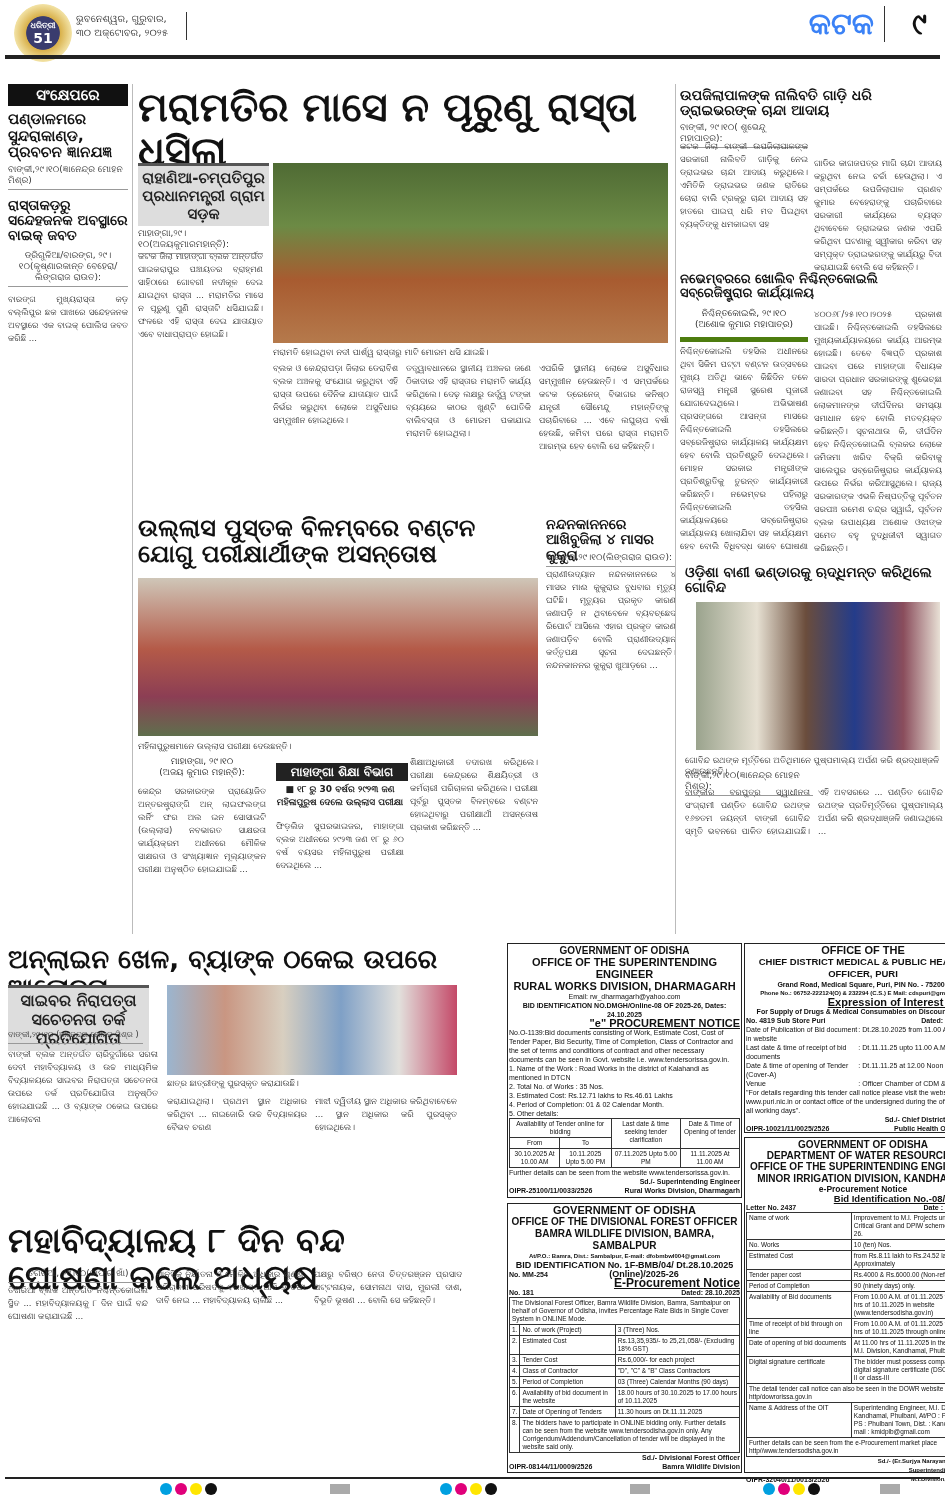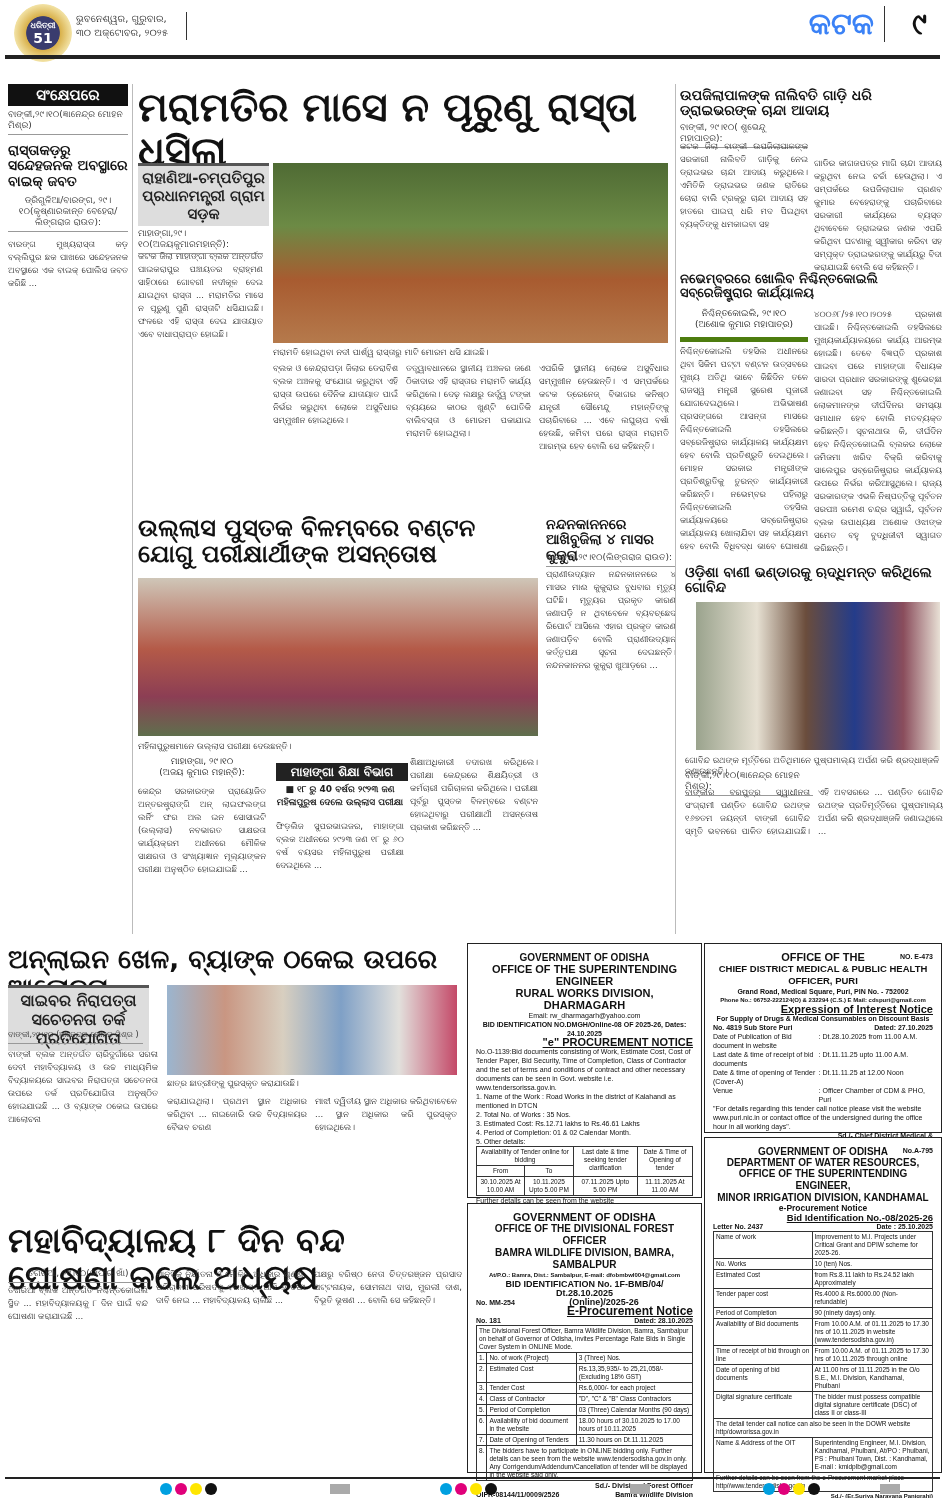--- a/index.html
+++ b/index.html
@@ -13,21 +13,21 @@
   .city{right:60px;top:6px;font-size:30px;font-weight:bold;color:#3b82f6;border-right:1px solid #333;padding-right:10px;}
   .pageno{right:18px;top:6px;font-size:30px;font-weight:bold;color:#111;}
   .headline{font-weight:bold;color:#111;line-height:1.1;}
   .body-text{font-size:8.5px;line-height:13px;color:#333;text-align:justify;}
   .byline{font-size:9px;color:#333;border-bottom:1px solid #999;padding-bottom:3px;}
   .photo{background:#6b7a4a;}
   .caption{font-size:8.5px;color:#333;}
   .summary-badge{background:#111;color:#fff;font-weight:bold;font-size:15px;text-align:center;padding:2px 0;}
   .sub-banner{background:#ddd;border-top:3px solid #555;text-align:center;font-weight:bold;font-size:15px;padding:3px;}
   .dark-banner{background:#222;color:#fff;font-weight:bold;font-size:12px;text-align:center;padding:2px;}
-  .ad{border:1.5px solid #222;background:#fff;font-family:"Liberation Sans",sans-serif;color:#111;padding:8px;box-sizing:border-box;font-size:7px;line-height:9px;}
+  .ad{border:1.5px solid #222;background:#fff;font-family:"Liberation Sans",sans-serif;color:#111;padding:1px;box-sizing:border-box;font-size:7px;line-height:9px;margin-left:40px;}
   .ad .h1{font-weight:bold;text-align:center;font-size:10px;line-height:11px;}
   .ad .h2{font-weight:bold;text-align:center;font-size:11px;line-height:12px;}
   .ad .h3{font-weight:bold;text-align:right;font-size:11px;text-decoration:underline;}
   .ad table{border-collapse:collapse;width:100%;font-size:6.5px;line-height:8px;}
   .ad td{border:1px solid #333;padding:1px 2px;vertical-align:top;}
   .ad .right{text-align:right;}
   .reg-marks{display:flex;gap:3px;}
   .dot{width:12px;height:12px;border-radius:50%;}
   .gray-box{width:20px;height:10px;background:#aaa;}
   .bottom-rule{left:5px;right:5px;top:1477px;height:2px;background:#222;}
@@ -43,20 +43,21 @@
 <div class="abs dateline">
   <div>ଭୁବନେଶ୍ୱର, ଗୁରୁବାର,</div>
   <div>୩୦ ଅକ୍ଟୋବର, ୨୦୨୫</div>
 </div>
 <div class="abs city">କଟକ</div>
 <div class="abs pageno">୯</div>
 <div class="abs masthead-rule"></div>
 
 <div class="abs" style="left:8px;top:84px;width:120px;">
   <div class="summary-badge">ସଂକ୍ଷେପରେ</div>
+  <div class="headline" style="font-size:15px;margin-top:5px;">ପଣ୍ଡାଳମରେ ସୁନ୍ଦରାକାଣ୍ଡ, ପ୍ରବଚନ ଜ୍ଞାନଯଜ୍ଞ</div>
   <div class="byline" style="margin-top:3px;">ବାଙ୍କୀ,୨୯।୧୦(ଜ୍ଞାନେନ୍ଦ୍ର ମୋହନ ମିଶ୍ର)</div>
   <div class="headline" style="font-size:14px;margin-top:8px;">ରାସ୍ତାକଡ଼ରୁ ସନ୍ଦେହଜନକ ଅବସ୍ଥାରେ ବାଇକ୍ ଜବତ</div>
   <div class="byline" style="text-align:center;margin-top:6px;">ଡ୍ରିଗୁଳିଆ/ବାରଙ୍ଗ, ୨୯।୧୦(କୃଷ୍ଣାରକାନ୍ତ ବେହେରା/ଲିଙ୍ଗରାଜ ରାଉତ):</div>
   <div class="body-text" style="margin-top:6px;height:230px;overflow:hidden;">ବାରଙ୍ଗ ମୁଖ୍ୟରାସ୍ତା କଡ଼ ବଲ୍ଲିପୁର ଛକ ପାଖରେ ସନ୍ଦେହଜନକ ଅବସ୍ଥାରେ ଏକ ବାଇକ୍ ପୋଲିସ ଜବତ କରିଛି ...</div>
 </div>
 
 <div class="abs headline" style="left:138px;top:85px;width:530px;font-size:40px;">ମରାମତିର ମାସେ ନ ପୂରୁଣୁ ରାସ୍ତା ଧସିଲା</div>
 <div class="abs sub-banner" style="left:138px;top:163px;width:125px;">ରାହାଣିଆ-ଚମ୍ପତିପୁର ପ୍ରଧାନମନ୍ତ୍ରୀ ଗ୍ରାମ ସଡ଼କ</div>
 <div class="abs byline" style="left:138px;top:228px;width:125px;">ମାହାଙ୍ଗା,୨୯।୧୦(ଅଜୟକୁମାରମହାନ୍ତି):</div>
 <div class="abs body-text" style="left:138px;top:250px;width:125px;height:255px;overflow:hidden;">କଟକ ଜିଲା ମାହାଙ୍ଗା ବ୍ଲକ ଅନ୍ତର୍ଗତ ପାଇକରାପୁର ପଞ୍ଚାୟତର ବ୍ରାହ୍ମଣ ସାହିଠାରେ ଗୋବରୀ ନଦୀକୂଳ ଦେଇ ଯାଇଥିବା ରାସ୍ତା ... ମରାମତିର ମାସେ ନ ପୂରୁଣୁ ପୁଣି ରାସ୍ତାଟି ଧସିଯାଇଛି। ଫଳରେ ଏହି ରାସ୍ତା ଦେଇ ଯାତାୟାତ ଏବେ ବାଧାପ୍ରାପ୍ତ ହୋଇଛି।</div>
@@ -81,21 +82,21 @@
 
 <div class="abs headline" style="left:138px;top:515px;width:400px;font-size:24px;">ଉଲ୍ଲାସ ପୁସ୍ତକ ବିଳମ୍ବରେ ବଣ୍ଟନ ଯୋଗୁ ପରୀକ୍ଷାର୍ଥୀଙ୍କ ଅସନ୍ତୋଷ</div>
 <div class="abs photo" style="left:138px;top:578px;width:400px;height:158px;background:linear-gradient(180deg,#cfc6b8 0%,#b45a48 45%,#8c3e54 75%,#5f6f4d 100%);"></div>
 <div class="abs caption" style="left:138px;top:741px;width:320px;">ମହିଳାପୁରୁଷମାନେ ଉଲ୍ଲାସ ପରୀକ୍ଷା ଦେଉଛନ୍ତି।</div>
 <div class="abs" style="left:138px;top:756px;width:128px;text-align:center;font-size:9px;">
   <div>ମାହାଙ୍ଗା, ୨୯।୧୦</div>
   <div>(ଅଜୟ କୁମାର ମହାନ୍ତି):</div>
 </div>
 <div class="abs body-text" style="left:138px;top:785px;width:128px;height:150px;overflow:hidden;">କେନ୍ଦ୍ର ସରକାରଙ୍କ ପ୍ରାୟୋଜିତ ଅନ୍ତରଷ୍ଟ୍ରାଙ୍ଗି ଅନ୍ ଲାଇଫଲଙ୍ଗ ଲର୍ନିଂ ଫର ଅଲ ଇନ ସୋସାଇଟି (ଉଲ୍ଲାସ) ନବଭାରତ ସାକ୍ଷରତା କାର୍ଯ୍ୟକ୍ରମ ଅଧୀନରେ ମୌଳିକ ସାକ୍ଷରତା ଓ ସଂଖ୍ୟାଜ୍ଞାନ ମୂଲ୍ୟାଙ୍କନ ପରୀକ୍ଷା ଅନୁଷ୍ଠିତ ହୋଇଯାଇଛି ...</div>
 <div class="abs dark-banner" style="left:276px;top:763px;width:128px;">ମାହାଙ୍ଗା ଶିକ୍ଷା ବିଭାଗ</div>
-<div class="abs" style="left:276px;top:783px;width:128px;font-size:9px;font-weight:bold;text-align:center;line-height:13px;">■ ୧୮ ରୁ 40 ବର୍ଷର ୨୯୨୩ ଜଣ ମହିଳାପୁରୁଷ ଦେଲେ ଉଲ୍ଲାସ ପରୀକ୍ଷା</div>
+<div class="abs" style="left:276px;top:783px;width:128px;font-size:9px;font-weight:bold;text-align:center;line-height:13px;">■ ୧୮ ରୁ 30 ବର୍ଷର ୨୯୨୩ ଜଣ ମହିଳାପୁରୁଷ ଦେଲେ ଉଲ୍ଲାସ ପରୀକ୍ଷା</div>
 <div class="abs body-text" style="left:276px;top:820px;width:128px;height:115px;overflow:hidden;">ଫିଡ଼ଲିଜ ସୁପରଭାଇଜର, ମାହାଙ୍ଗା ବ୍ଲକ ଅଧୀନରେ ୨୯୨୩ ଜଣ ୧୮ ରୁ ୬୦ ବର୍ଷ ବୟସର ମହିଳାପୁରୁଷ ପରୀକ୍ଷା ଦେଇଥିଲେ ...</div>
 <div class="abs body-text" style="left:410px;top:756px;width:128px;height:180px;overflow:hidden;">ଶିକ୍ଷାଅଧିକାରୀ ତଦାରଖ କରିଥିଲେ। ପରୀକ୍ଷା କେନ୍ଦ୍ରରେ ଶିକ୍ଷୟିତ୍ରୀ ଓ କର୍ମଚାରୀ ପରିଚାଳନା କରିଥିଲେ। ପରୀକ୍ଷା ପୂର୍ବରୁ ପୁସ୍ତକ ବିଳମ୍ବରେ ବଣ୍ଟନ ହୋଇଥିବାରୁ ପରୀକ୍ଷାର୍ଥୀ ଅସନ୍ତୋଷ ପ୍ରକାଶ କରିଛନ୍ତି ...</div>
 
 <div class="abs headline" style="left:546px;top:517px;width:130px;font-size:14px;">ନନ୍ଦନକାନନରେ ଆଖିବୁଜିଲା ୪ ମାସର କୁକୁରା</div>
 <div class="abs byline" style="left:546px;top:552px;width:130px;">ବାରଙ୍ଗ,୨୯।୧୦(ଲିଙ୍ଗରାଜ ରାଉତ):</div>
 <div class="abs body-text" style="left:546px;top:568px;width:130px;height:365px;overflow:hidden;">ପ୍ରାଣୀଉଦ୍ୟାନ ନନ୍ଦନକାନନରେ ୪ ମାସର ମାଈ କୁକୁରାର ବୁଧବାର ମୃତ୍ୟୁ ଘଟିଛି। ମୃତ୍ୟୁର ପ୍ରକୃତ କାରଣ ଜଣାପଡ଼ି ନ ଥିବାବେଳେ ବ୍ୟବଚ୍ଛେଦ ରିପୋର୍ଟ ଆସିଲେ ଏହାର ପ୍ରକୃତ କାରଣ ଜଣାପଡ଼ିବ ବୋଲି ପ୍ରାଣୀଉଦ୍ୟାନ କର୍ତ୍ତୃପକ୍ଷ ସୂଚନା ଦେଇଛନ୍ତି। ନନ୍ଦନକାନନର କୁକୁରା ଖୁଆଡ଼ରେ ...</div>
 
 <div class="abs headline" style="left:685px;top:565px;width:258px;font-size:14px;">ଓଡ଼ିଶା ବାଣୀ ଭଣ୍ଡାରକୁ ଋଦ୍ଧିମନ୍ତ କରିଥିଲେ ଗୋବିନ୍ଦ</div>
 <div class="abs photo" style="left:696px;top:602px;width:244px;height:148px;background:linear-gradient(90deg,#9aa38d 0%,#e6e0d2 25%,#6b4d3c 45%,#243c8a 65%,#8a4d5c 85%,#e8e0d5 100%);"></div>
 <div class="abs caption" style="left:685px;top:755px;width:258px;">ଗୋବିନ୍ଦ ରଥଙ୍କ ମୂର୍ତ୍ତିରେ ଅତିଥିମାନେ ପୁଷ୍ପମାଲ୍ୟ ଅର୍ପଣ କରି ଶ୍ରଦ୍ଧାଞ୍ଜଳି ଜଣାଉଛନ୍ତି।</div>

